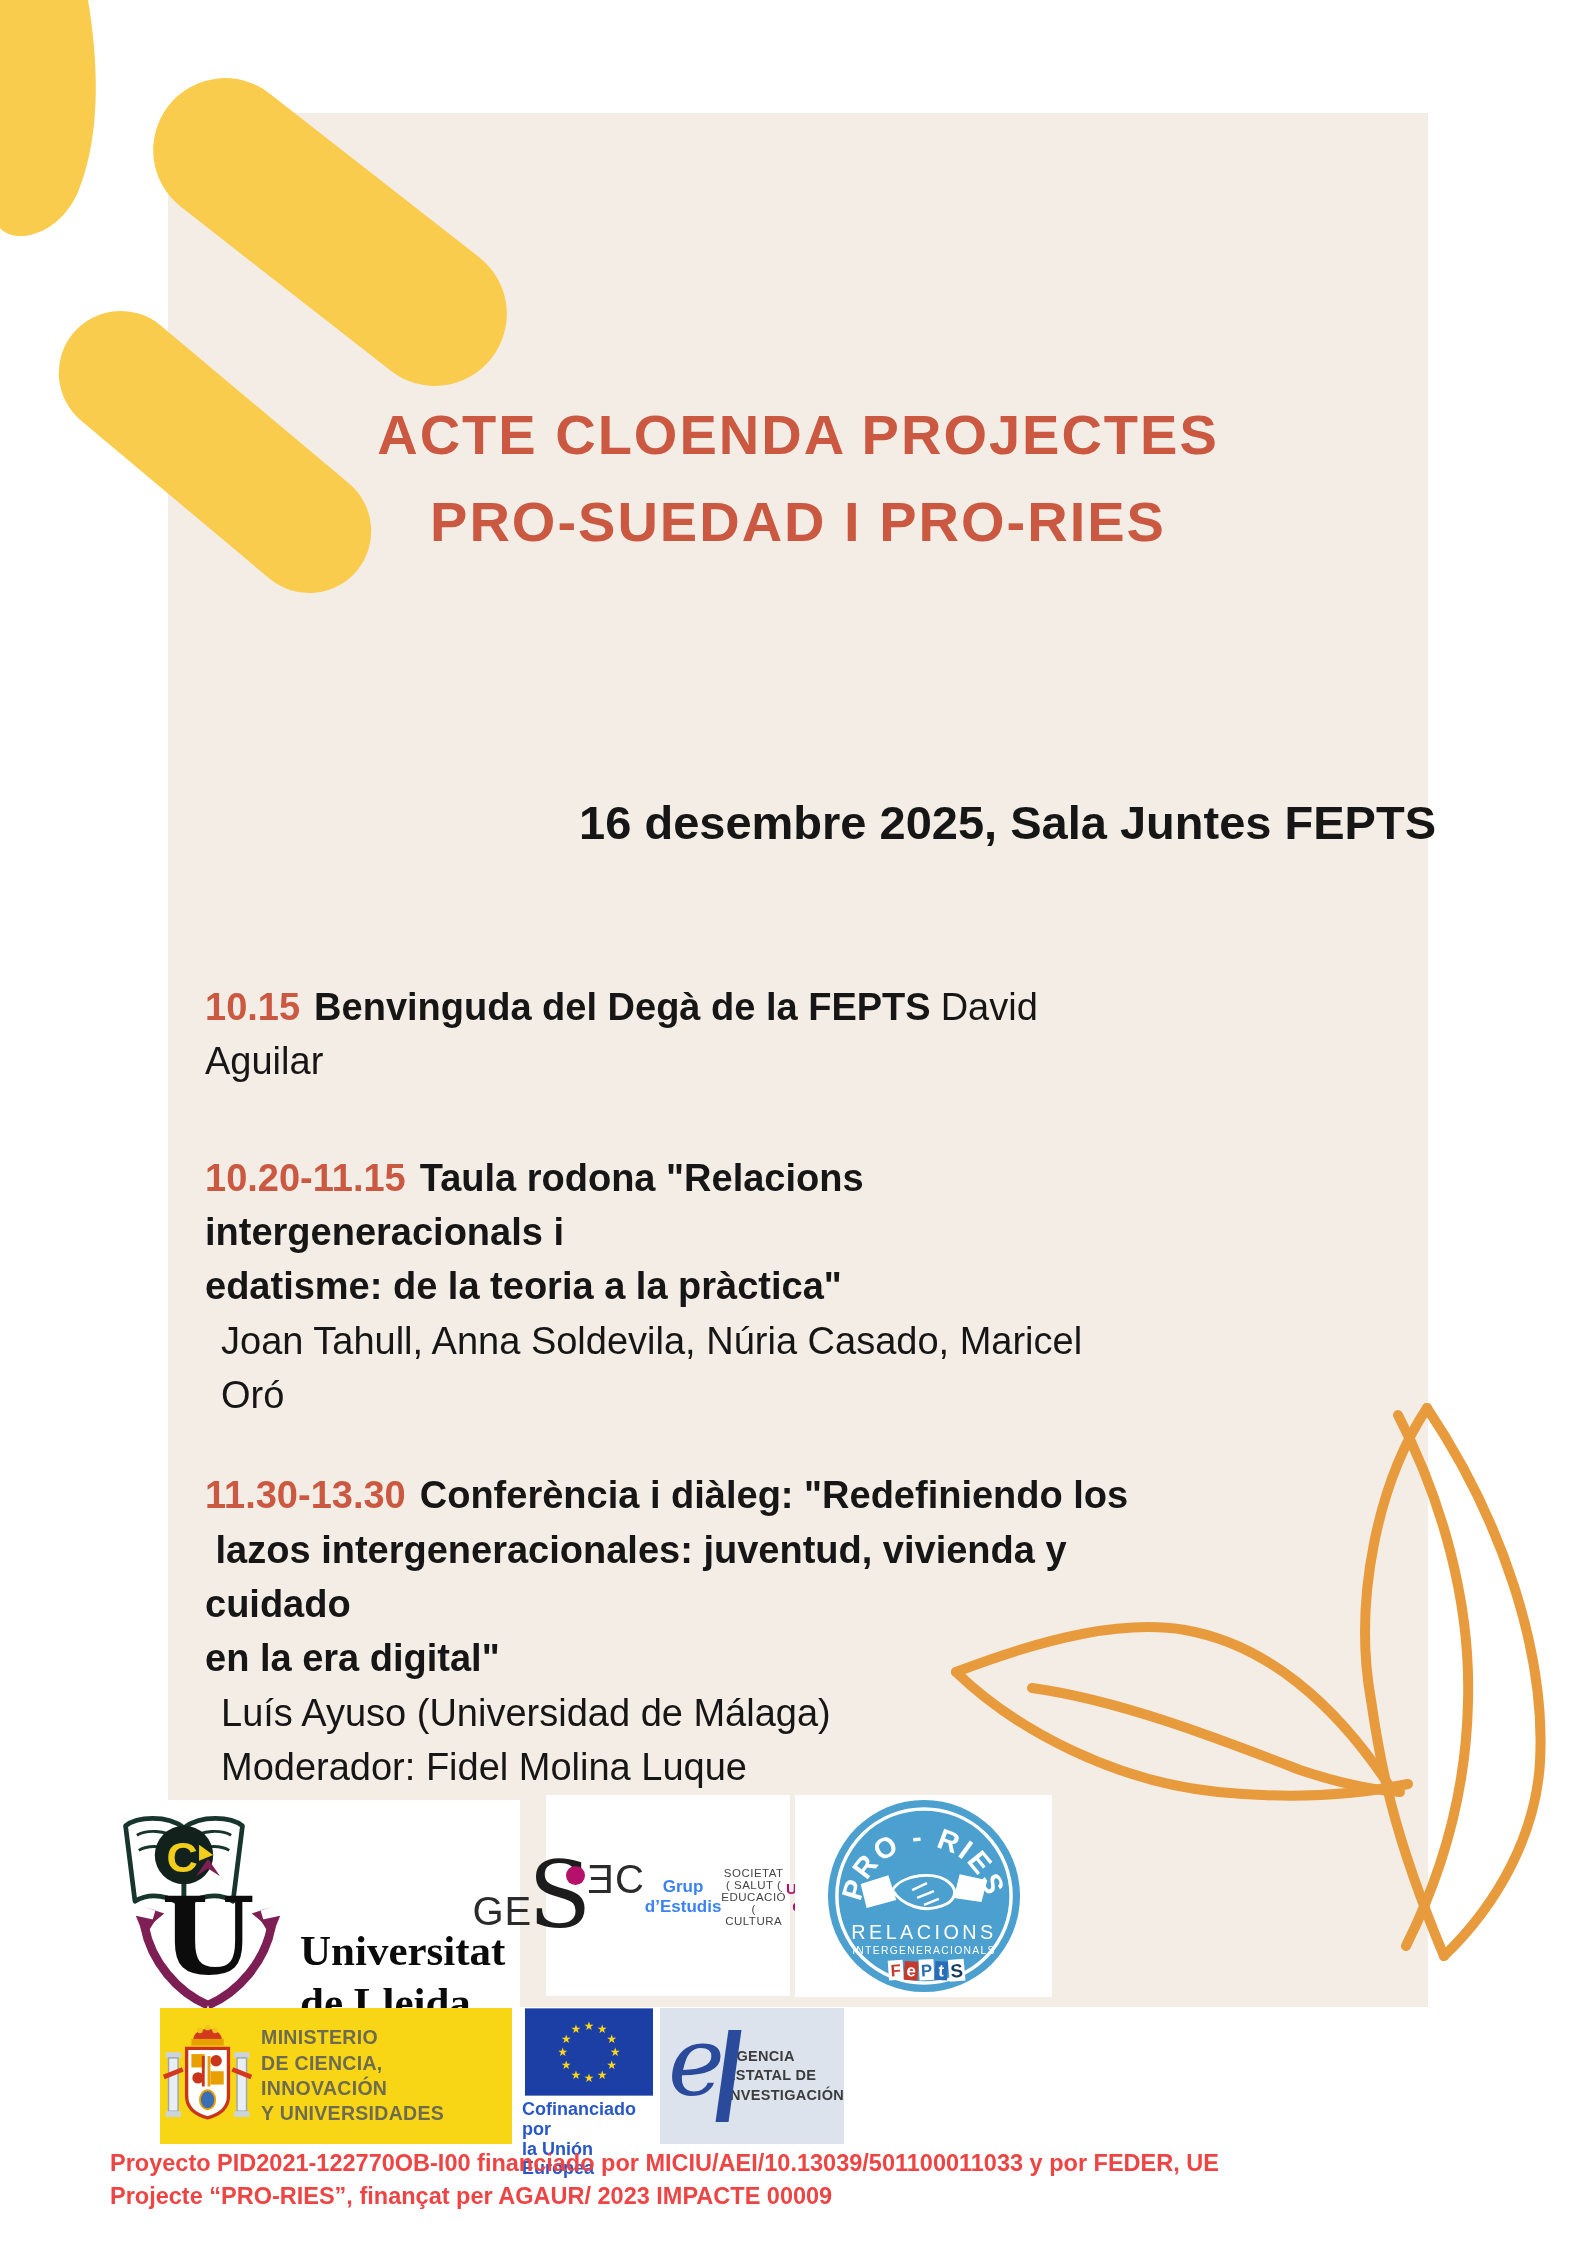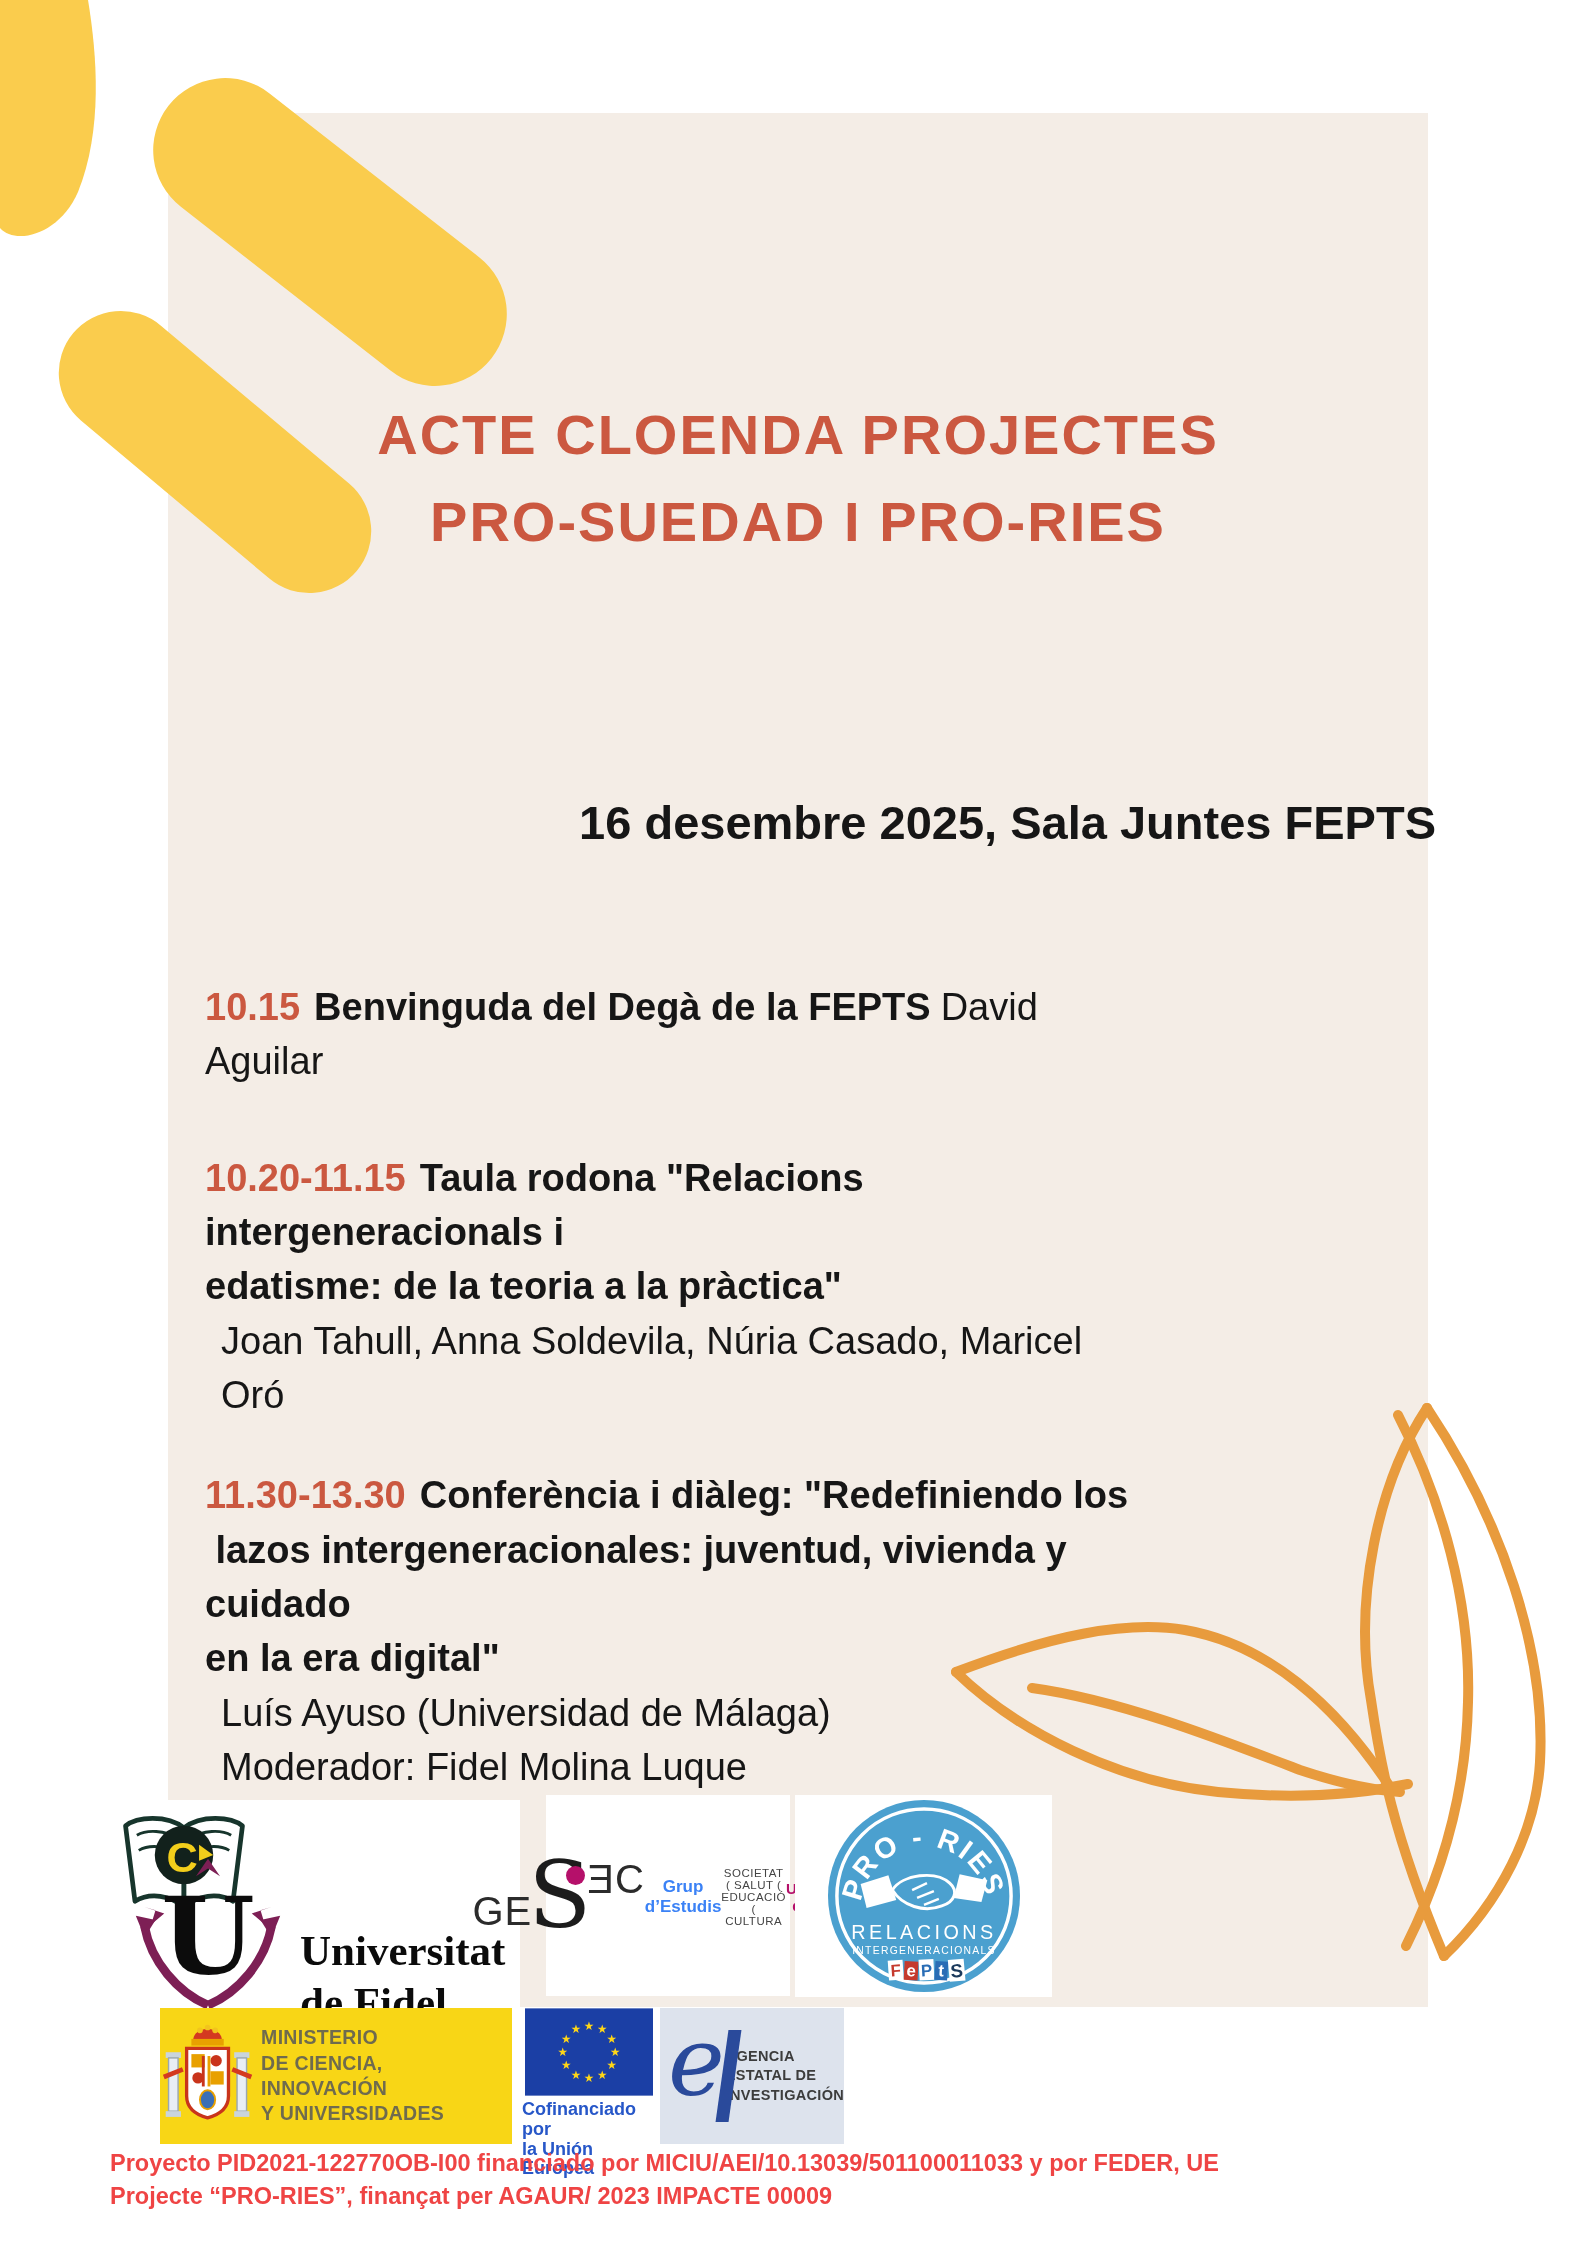--- a/index.html
+++ b/index.html
@@ -141,21 +141,21 @@
     <polygon points="80,8 91,24 80,17 69,24" fill="#7D1F55"></polygon>
     <path d="M80,142 C52,130 28,102 22,70" fill="none" stroke="#7D1F55" stroke-width="8"></path>
     <polygon points="14,60 32,64 22,80" fill="#7D1F55"></polygon>
     <path d="M80,142 C108,130 132,102 138,70" fill="none" stroke="#7D1F55" stroke-width="8"></path>
     <polygon points="146,60 128,64 138,80" fill="#7D1F55"></polygon>
     <polygon points="22,52 40,58 28,68 32,55" fill="#7D1F55"></polygon>
     <polygon points="138,52 120,58 132,68 128,55" fill="#7D1F55"></polygon>
     <text x="80" y="112" text-anchor="middle" font-family="DejaVu Serif, serif" font-size="98" font-weight="bold" fill="#0c0c0c">U</text>
   </svg>
   <div id="udl-name" class="abs content">Universitat
-de Fidel</div>
+de Lleida</div>
 
   <div id="gesec-box" class="abs content logo-box">
     <div class="gesec-mark">
       <span class="gesec-ge">GE</span>
         <span class="gesec-s"><span>S</span><span class="gesec-dot"></span></span>
         <span class="gesec-ec">ƎC</span>
     </div>
     <div class="gesec-l1">Grup d’Estudis</div>
     <div class="gesec-l2">SOCIETAT ( SALUT ( EDUCACIÓ ( CULTURA</div>
     <div class="gesec-l3">Universitat de Lleida</div>

